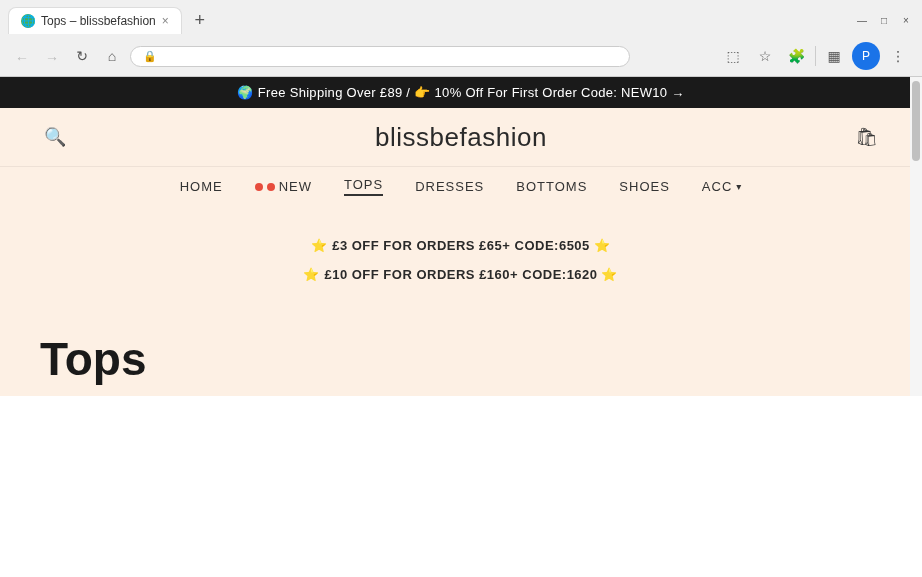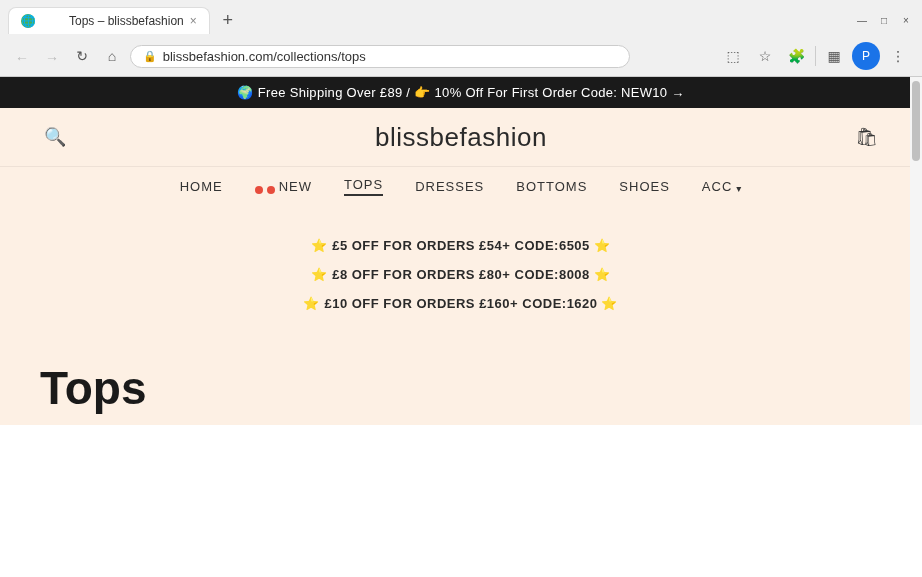--- a/index.html
+++ b/index.html
@@ -204,21 +204,21 @@
     }
     .nav-item {
       font-size: 13px;
       font-weight: 500;
       color: #333;
       text-decoration: none;
       letter-spacing: 1px;
       cursor: pointer;
       text-transform: uppercase;
       display: flex;
-      align-items: flex-end;
+      align-items: center;
       gap: 4px;
     }
     .nav-item.active {
       border-bottom: 2px solid #333;
       padding-bottom: 2px;
     }
     .nav-new-badge {
       width: 8px;
       height: 8px;
       background: #e74c3c;
@@ -266,40 +266,39 @@
   </style>
 </head>
 <body>
 
 <div class="browser-chrome">
 
   <div class="title-bar">
     <div class="tabs-bar" style="flex:1; display:flex; align-items:flex-end; padding:0;">
       <div class="tab">
         <span class="tab-favicon">🌐</span>
-        <span style="font-size:12px; color:#333;margin-left:28px;">Tops – blissbefashion</span>
+        <span style="font-size:12px; color:#333;">Tops – blissbefashion</span>
         <span class="tab-close">×</span>
       </div>
       <div class="new-tab-btn">+</div>
     </div>
     <div class="window-controls">
       <div class="win-btn">—</div>
       <div class="win-btn">□</div>
       <div class="win-btn">×</div>
     </div>
   </div>
 
   <div class="address-bar">
     <div class="nav-btn disabled">←</div>
     <div class="nav-btn disabled">→</div>
     <div class="nav-btn">↻</div>
     <div class="nav-btn">⌂</div>
     <div class="url-bar">
       <span class="url-secure">🔒</span>
-      <span style="font-size:13px; color:#333;">blissbefashion.com/collections/tops</span>
     </div>
     <div class="toolbar-icons">
       <div class="toolbar-icon">⬚</div>
       <div class="toolbar-icon">☆</div>
       <div class="toolbar-icon">🧩</div>
       <div class="divider-vert"></div>
       <div class="toolbar-icon">▦</div>
       <div class="profile-icon">P</div>
       <div class="toolbar-icon">⋮</div>
     </div>
@@ -348,22 +347,21 @@
       <a class="nav-item">
         <span>SHOES</span>
       </a>
       <a class="nav-item">
         <span>ACC</span>
         <span style="font-size:10px;">▾</span>
       </a>
     </nav>
 
     <div class="promo-section">
-      <p class="promo-line">⭐ £5 OFF FOR ORDERS £54+ CODE:6505 ⭐</p>
-      <p class="promo-line">⭐ £8 OFF FOR ORDERS £80+ CODE:8008 ⭐</p>
+      <p class="promo-line">⭐ £3 OFF FOR ORDERS £65+ CODE:6505 ⭐</p>
       <p class="promo-line">⭐ £10 OFF FOR ORDERS £160+ CODE:1620 ⭐</p>
     </div>
 
     <div class="page-title">Tops</div>
   </div>
 
   <div class="scrollbar-track" style="position:absolute; right:0; top:0; bottom:0; width:12px; background:#f5f5f5;">
     <div class="scrollbar-thumb" style="width:8px; height:80px; background:#c0c0c0; border-radius:4px; margin:2px auto; margin-top:4px;"></div>
   </div>
 </div>

